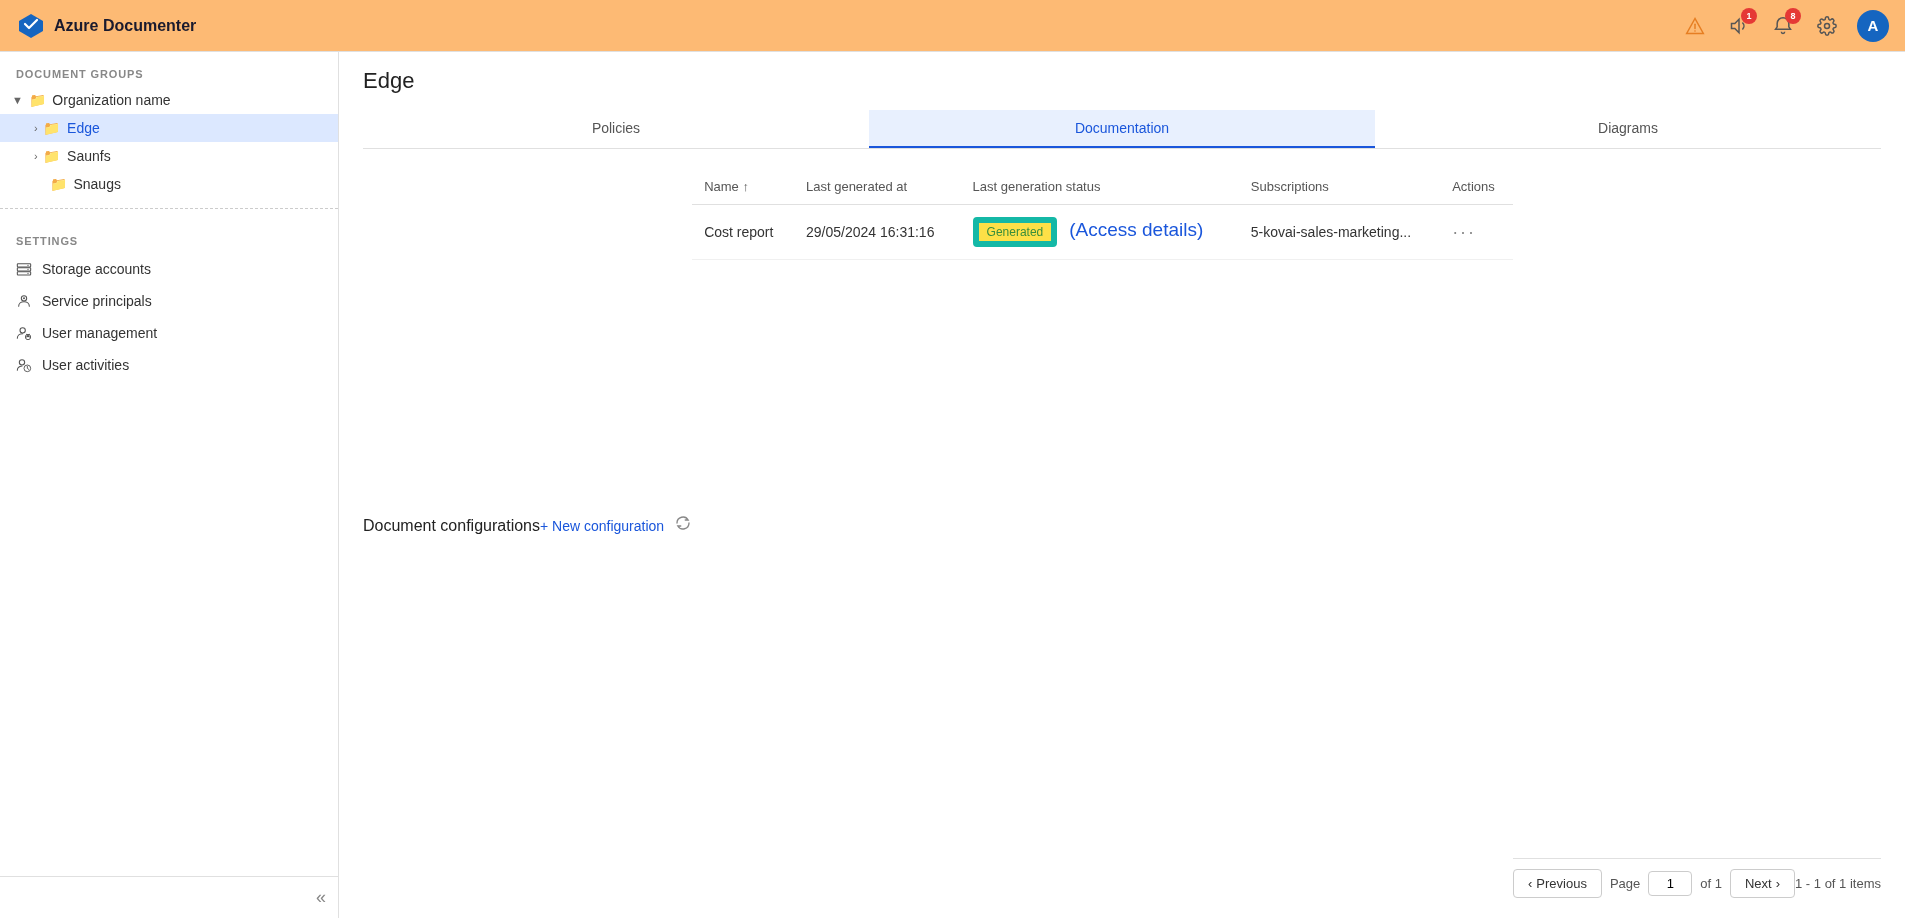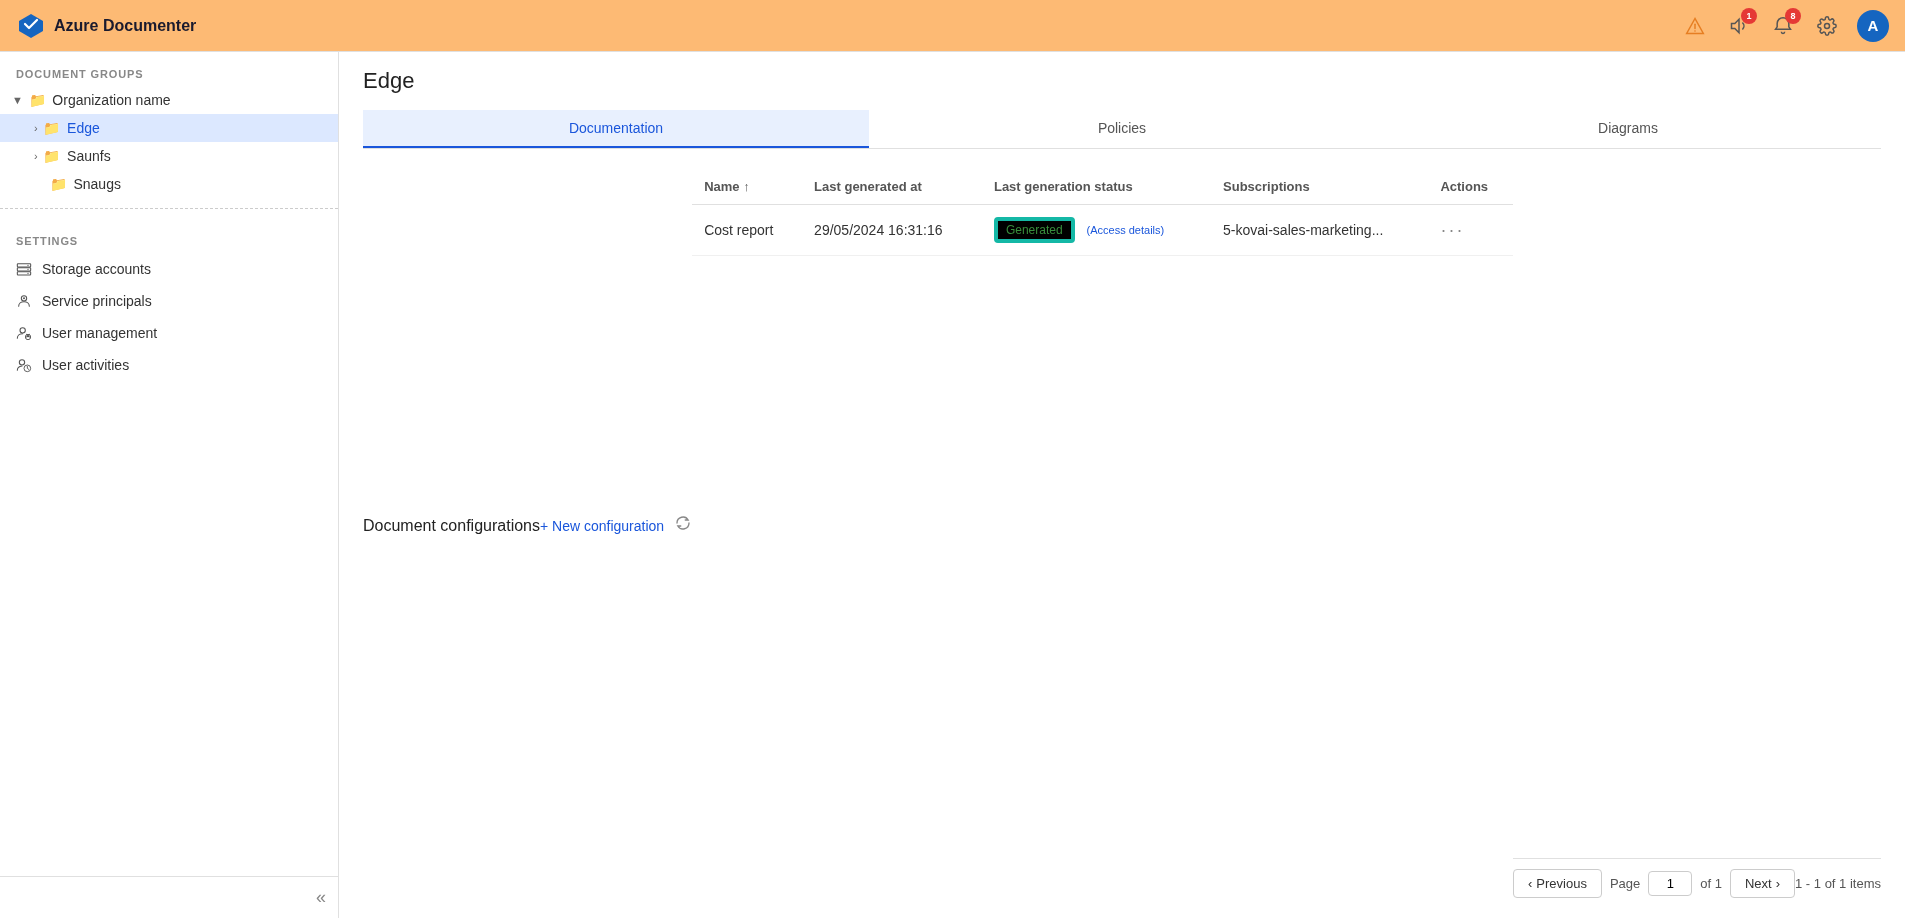--- a/index.html
+++ b/index.html
@@ -256,46 +256,46 @@
       width: 100%;
       border-collapse: collapse;
     }
     thead tr {
       border-bottom: 1px solid #e0e0e0;
     }
     thead th {
       text-align: left;
       padding: 10px 12px;
       font-size: 13px;
-      font-weight: 700;
+      font-weight: 400;
       color: #555;
     }
     tbody tr {
       border-bottom: 1px solid #f0f0f0;
     }
     tbody td {
       padding: 12px 12px;
       font-size: 14px;
       color: #333;
     }
     .status-badge {
       display: inline-flex;
       align-items: center;
-      background: #000000;
+      background: #fde047;
       color: #388e3c;
-      border: 4px solid #14b8a6;
+      border: 6px solid #14b8a6;
       border-radius: 4px;
       padding: 2px 8px;
       font-size: 12px;
       font-weight: 500;
     }
     .access-details-link {
       color: #1a56db;
       cursor: pointer;
-      font-size: 11px;
+      font-size: 19px;
       margin-left: 8px;
     }
     .actions-dots {
       background: none;
       border: none;
       cursor: pointer;
       font-size: 18px;
       color: #888;
       letter-spacing: 2px;
     }
@@ -457,22 +457,22 @@
     <div style="flex:1"></div>
     <div class="sidebar-footer">
       <button class="collapse-btn">«</button>
     </div>
   </div>
 
   <div class="main">
     <div class="main-header">
       <h1 class="page-title">Edge</h1>
       <div class="tabs">
+        <button class="tab">Policies</button>
         <button class="tab active">Documentation</button>
-        <button class="tab">Policies</button>
         <button class="tab">Diagrams</button>
       </div>
     </div>
 
     <div class="content-area">
       <div class="content-header">
         <span class="content-title">Document configurations</span>
         <div class="content-actions">
           <button class="new-config-btn">+ New configuration</button>
           <button class="refresh-btn">

